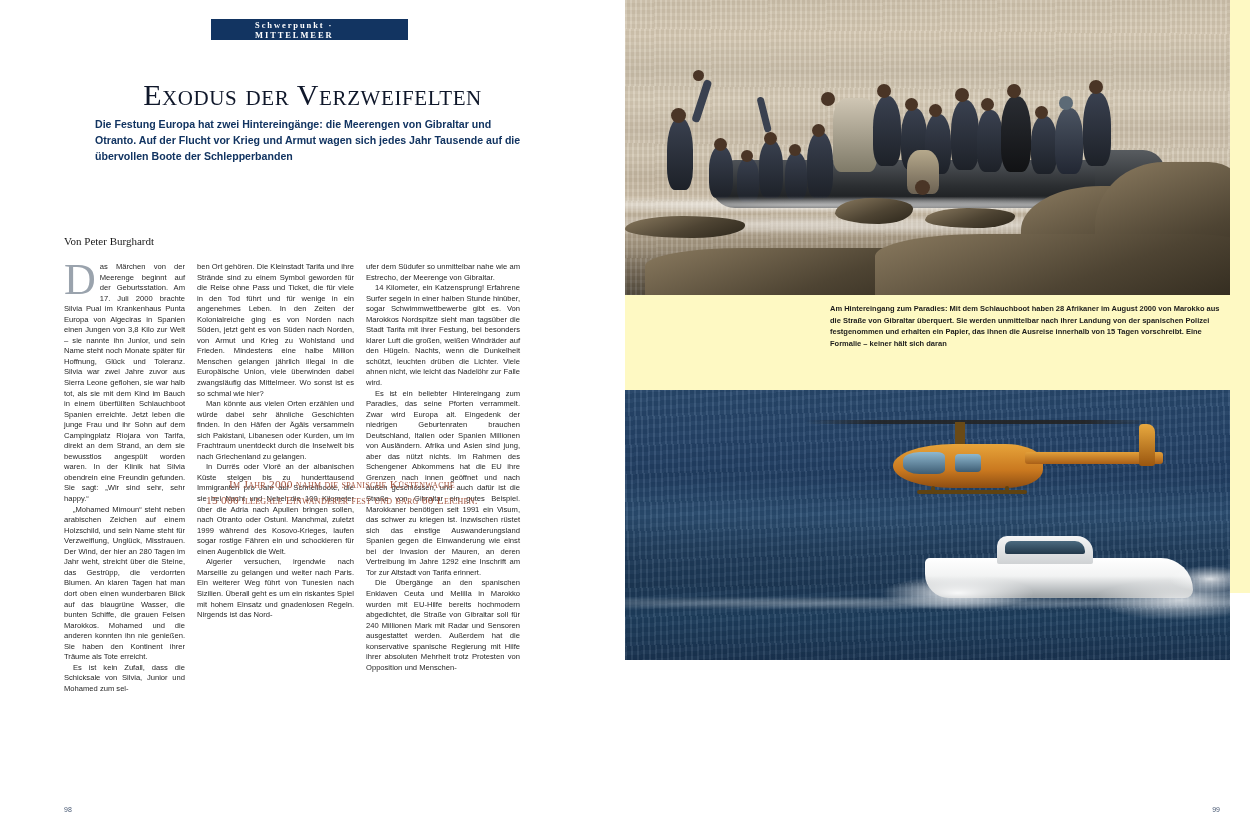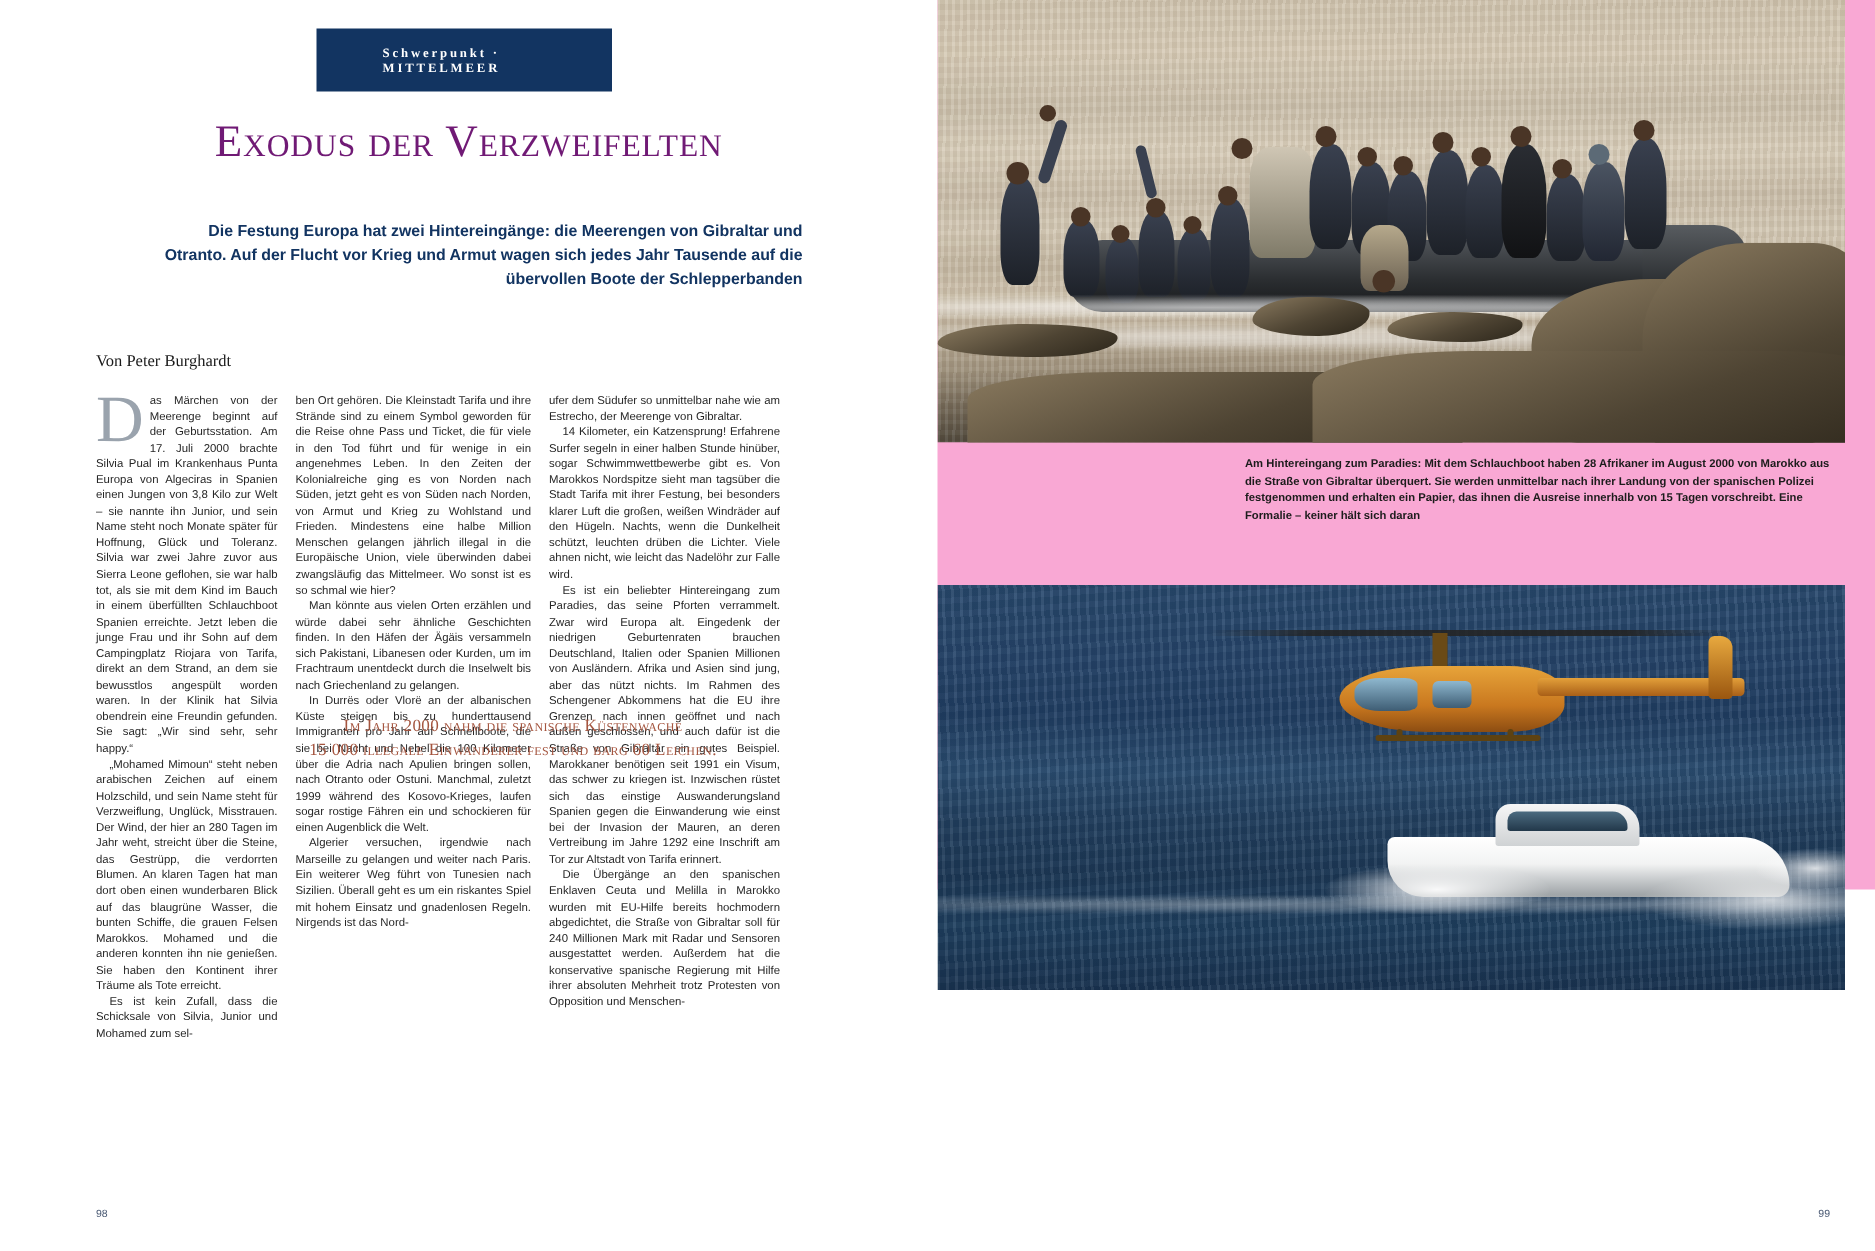--- a/index.html
+++ b/index.html
@@ -8,41 +8,41 @@
     background: #ffffff;
     font-family: "Liberation Sans", sans-serif;
     overflow: hidden;
   }
   #spread { position: relative; width: 1250px; height: 834px; background:#fff; }
 
   
   #left-page { position: absolute; left:0; top:0; width: 625px; height: 834px; background:#fff; }
 
   .kicker-bar {
-    position:absolute; left:211px; top:19px; width:197px; height:42px;
+    position:absolute; left:211px; top:19px; width:197px; height:21px;
     background:#123461; display:flex; align-items:center; justify-content:center;padding-left:44px;
   }
   .kicker-bar span {
     color:#ffffff; font-size:8.5px; font-weight:bold;
     letter-spacing:1.9px; font-family:"Liberation Serif", serif;
   }
 
   .headline {
     position:absolute; left:40px; top:78px; width:545px;
-    text-align:center; color:#701a75;
+    text-align:center; color:#0f172a;
     font-family:"Liberation Serif", serif;
     font-size:30px; font-weight:normal;
     font-variant: small-caps; letter-spacing:0.6px;
   }
 
   .standfirst {
     position:absolute; left:95px; top:116px; width:440px;
-    text-align:right; color:#123461;
+    text-align:left; color:#123461;
     font-family:"Liberation Sans", sans-serif;
-    font-size:10.6px; font-weight:bold; line-height:16px;margin-top:30px;
+    font-size:10.6px; font-weight:bold; line-height:16px;
   }
 
   .byline {
     position:absolute; left:64px; top:235px;
     font-family:"Liberation Serif", serif;
     font-size:11px; color:#1a1a1a;
   }
 
   
   .col {
@@ -83,21 +83,21 @@
   .footer-left {
     position:absolute; left:64px; top:806px;
     font-size:7px; color:#4a5a74; font-family:"Liberation Sans", sans-serif;
   }
   .imprint {
     position:absolute; left:0px; top:806px; width:600px; text-align:center;
     font-size:7.2px; color:#3c3c3c; font-family:"Liberation Serif", serif;margin-top:38px;
   }
 
   
-  #right-page { position:absolute; left:625px; top:0; width:625px; height:593px; background:#f9a8d4; }
+  #right-page { position:absolute; left:625px; top:0; width:625px; height:593px; background:#fef9c3; }
 
   .photo { position:absolute; overflow:hidden; }
   #photo-top   { left:0px;  top:0px;   width:605px; height:295px; }
   #photo-bottom{ left:0px;  top:390px; width:605px; height:270px; }
 
   .caption {
     position:absolute; width:395px;
     font-family:"Liberation Sans", sans-serif;
     font-size:7.5px; line-height:11.6px; font-weight:bold;
     color:#1c1c1c; text-align:left;

